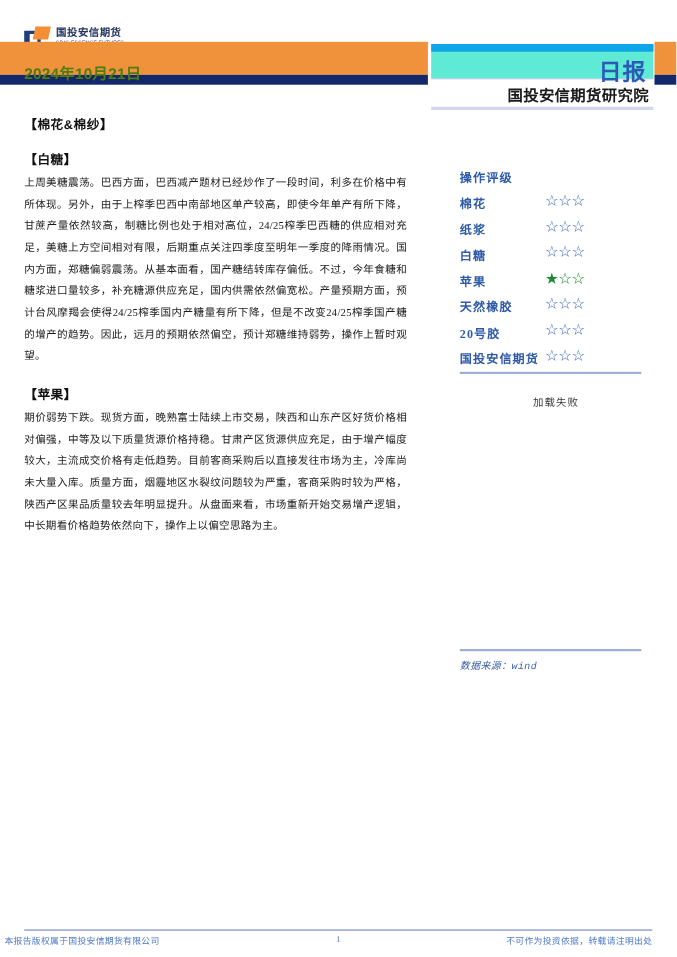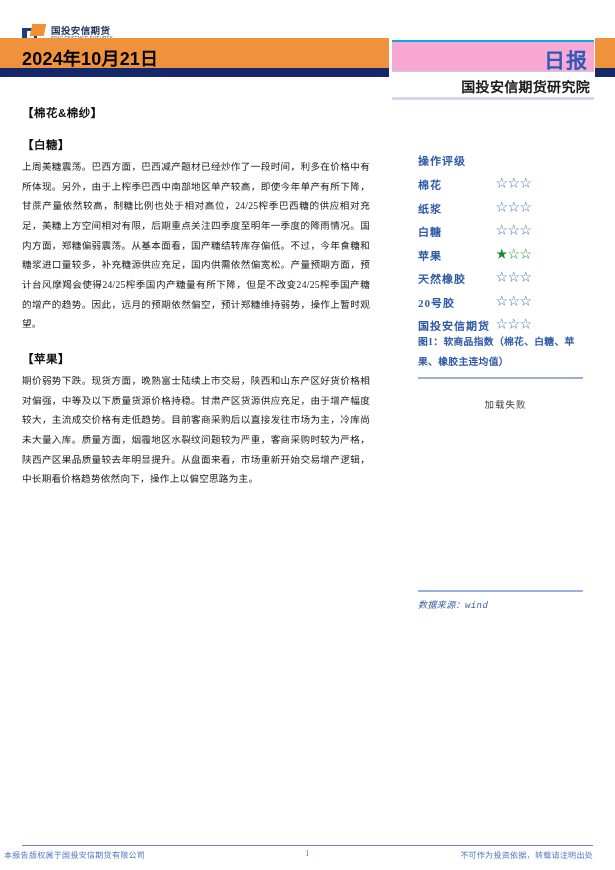--- a/index.html
+++ b/index.html
@@ -64,33 +64,33 @@
     position: absolute; left: 0; top: 68px;
     width: 389px; height: 9px;
     background: #12286B;
   }
   .hdr-navy-right {
     position: absolute; left: 595px; top: 68px;
     width: 20px; height: 9px;
     background: #12286B;
   }
   .hdr-date {
-    position: absolute; left: 22px; top: 44px;
-    font-family: "Liberation Sans", sans-serif;
-    font-size: 18px; font-weight: bold;
-    color: #000000;
+    position: absolute; left: 22px; top: 56px;
+    font-family: "Liberation Sans", sans-serif;
+    font-size: 14px; font-weight: bold;
+    color: #4d7c0f;
     letter-spacing: .2px;
   }
 
   
   .hdr-box {
     position: absolute; left: 392px; top: 40px;
     width: 202px; height: 32px;
-    background: #f9a8d4;
-    border-top: 2px solid #0ea5e9;
+    background: #5eead4;
+    border-top: 7px solid #0ea5e9;
     border-bottom: 1.5px solid #C3CBE6;
   }
   .hdr-title {
     position: absolute; right: 6px; top: 2px;
     font-family: "Liberation Sans", sans-serif;
     font-size: 21px; font-weight: bold;
     color: #2C5BB5; letter-spacing: 1px;
   }
   .hdr-sub {
     position: absolute; left: 392px; top: 76px;
@@ -293,21 +293,20 @@
       <span class="stars star-empty">☆☆☆</span>
     </div>
 
     <div class="rating-row">
       <span class="rating-name">国投安信期货</span>
       <span class="stars star-empty">☆☆☆</span>
     </div>
   </div>
 
   <div class="fig-block">
-    <div class="fig-cap">图1：软商品指数（棉花、白糖、苹果、橡胶主连均值）</div>
     <div class="fig-rule"></div>
     <div class="fig-placeholder">加载失败</div>
   </div>
 
   <div class="src-rule"></div>
   <div class="src-text">数据来源：wind</div>
 
   <div class="ftr-rule"></div>
   <div class="ftr ftr-left">本报告版权属于国投安信期货有限公司</div>
   <div class="ftr ftr-page">1</div>

